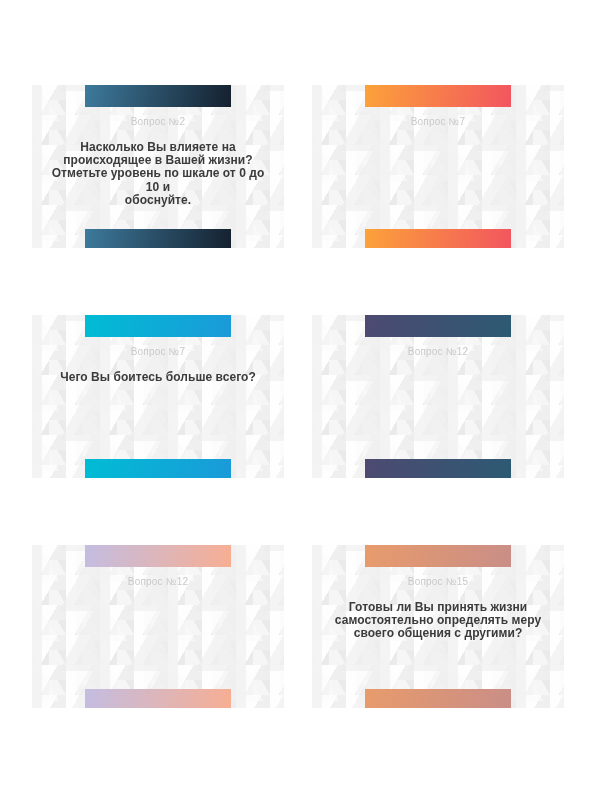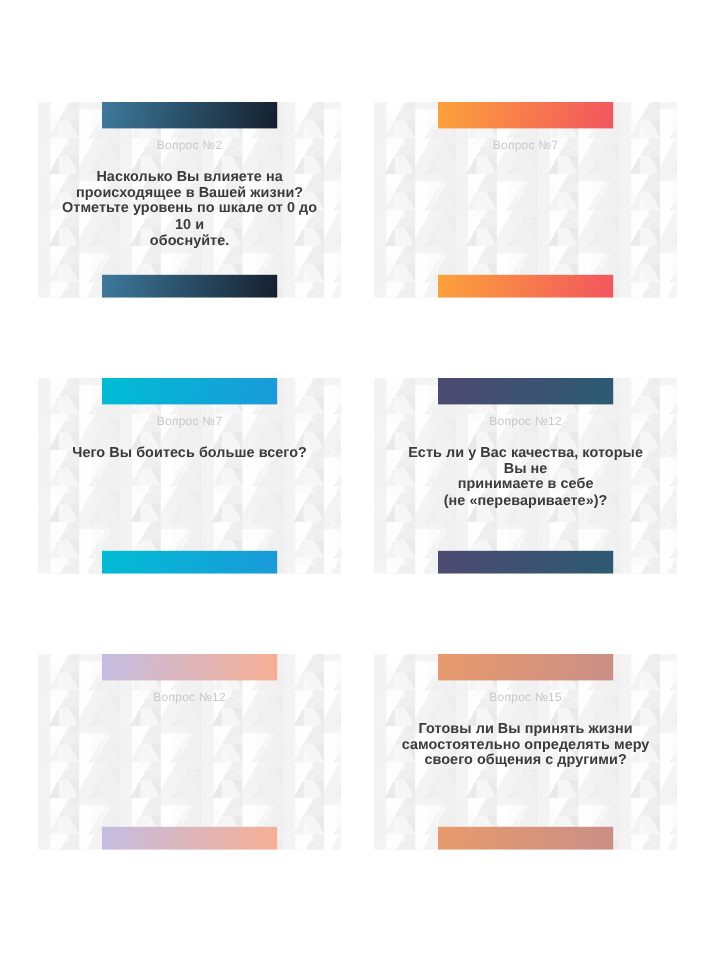--- a/index.html
+++ b/index.html
@@ -126,23 +126,20 @@
       <div class="card-body">
         <p class="qnum">Вопрос №7</p>
         <p class="qtext">Чего Вы боитесь больше всего?</p>
       </div>
     </div>
     <div class="card c-r1 c-c1">
       <div class="bar bar-top" style="background: linear-gradient(100deg, rgb(78, 74, 114) 0%, rgb(44, 90, 114) 100%);"></div>
       <div class="bar bar-bottom" style="background: linear-gradient(100deg, rgb(78, 74, 114) 0%, rgb(44, 90, 114) 100%);"></div>
       <div class="card-body">
         <p class="qnum">Вопрос №12</p>
-        <p class="qtext">Есть ли у Вас качества, которые Вы не
-принимаете в себе
-(не «перевариваете»)?</p>
       </div>
     </div>
     <div class="card c-r2 c-c0">
       <div class="bar bar-top" style="background: linear-gradient(100deg, rgb(195, 189, 226) 0%, rgb(247, 174, 146) 100%);"></div>
       <div class="bar bar-bottom" style="background: linear-gradient(100deg, rgb(195, 189, 226) 0%, rgb(247, 174, 146) 100%);"></div>
       <div class="card-body">
         <p class="qnum">Вопрос №12</p>
       </div>
     </div>
     <div class="card c-r2 c-c1">

